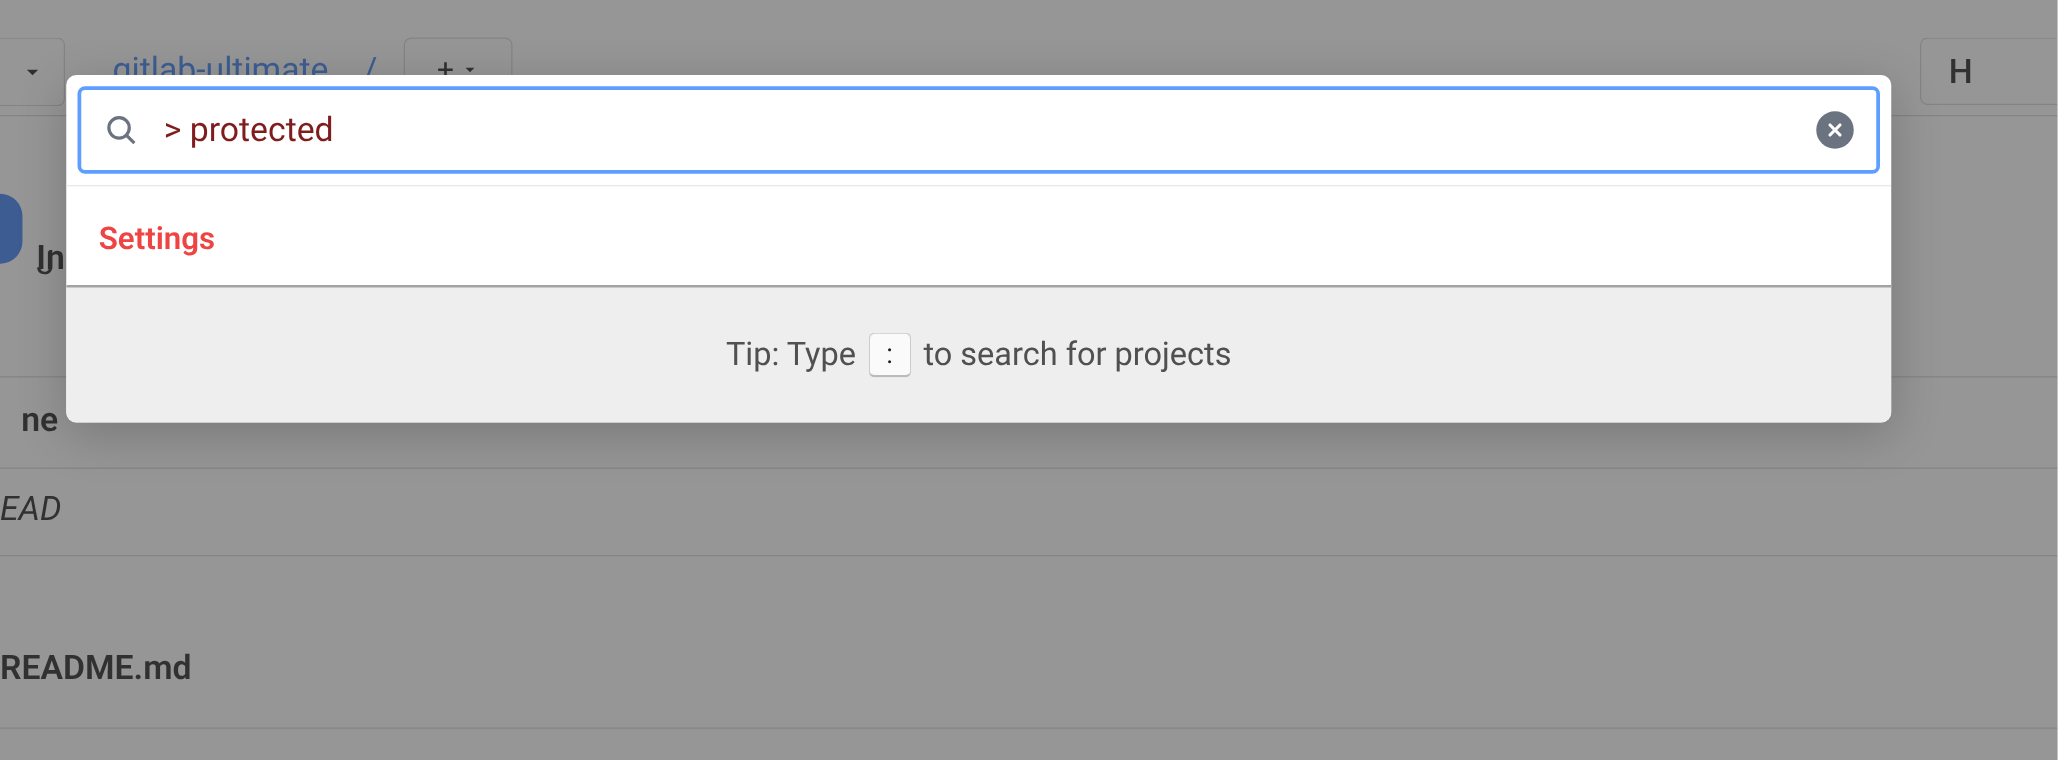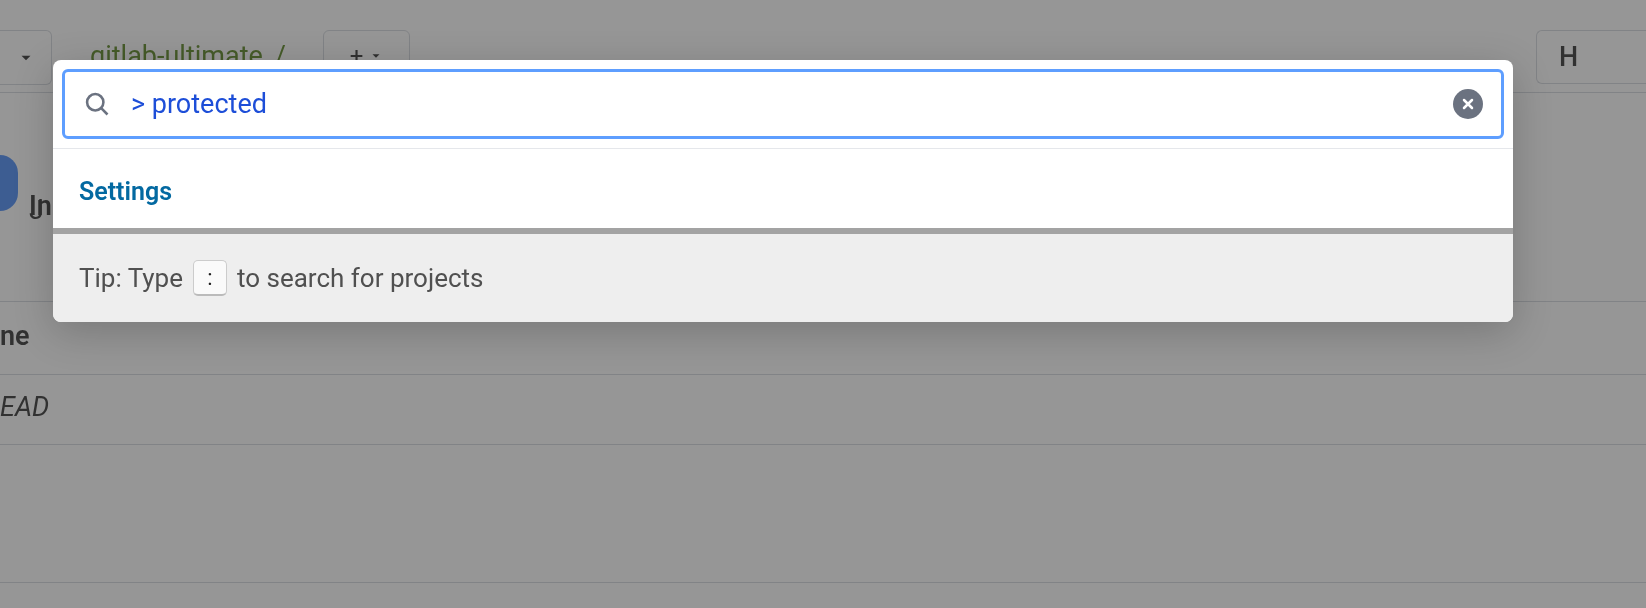--- a/index.html
+++ b/index.html
@@ -37,24 +37,24 @@
       align-items: center;
       justify-content: center;
       background: #fff;
     }
 
     .bg-breadcrumb {
       position: absolute;
       top: 40px;
       left: 90px;
       font-size: 27px;
-      color: #4d7c0f;
+      color: #3b82f6;
       display: flex;
       align-items: flex-start;
-      gap: 12px;
+      gap: 28px;
     }
 
     .bg-button {
       position: absolute;
       top: 30px;
       left: 323px;
       width: 87px;
       height: 52px;
       border: 1px solid #d1d5db;
       border-radius: 6px;
@@ -156,21 +156,21 @@
       height: 28px;
       flex-shrink: 0;
       color: #6b7280;
     }
 
     .search-input {
       flex: 1;
       border: none;
       outline: none;
       font-size: 27px;
-      color: #1d4ed8;
+      color: #7f1d1d;
       font-family: inherit;
     }
 
     .clear-btn {
       width: 30px;
       height: 30px;
       border-radius: 50%;
       background: #6b7280;
       color: #fff;
       display: flex;
@@ -181,21 +181,21 @@
     }
 
     .results {
       border-top: 1px solid #e5e7eb;
       padding: 8px 12px 4px;
     }
 
     .section-header {
       font-size: 25px;
       font-weight: 600;
-      color: #0369a1;
+      color: #ef4444;
       padding: 20px 14px 18px 14px;
     }
 
     .result-item {
       font-size: 27px;
       color: #1f1f1f;
       padding: 18px 14px;
       border-radius: 6px;
       cursor: pointer;
       margin-bottom: 2px;
@@ -204,28 +204,29 @@
     .result-item.highlighted {
       background: #efefef;
     }
 
     .result-item strong {
       font-weight: 700;
       color: #1f1f1f;
     }
 
     .footer-row {
-      border-top: 6px solid #a3a3a3;
+      border-top: 2px solid #a3a3a3;
       background: #eeeeee;
       display: flex;
       align-items: center;
       justify-content: space-between;
-      padding: 26px 26px;
+      padding: 36px 26px;
       font-size: 26px;
       color: #505050;
+      flex-direction: column;
     }
 
     .tip-left {
       display: flex;
       align-items: center;
       gap: 10px;
     }
 
     .commands-right {
       display: flex;
@@ -273,24 +274,25 @@
   <div class="bg-right-btn">
     <span>H</span>
   </div>
 
   <div class="bg-line" style="top:92px;"></div>
   <div class="bg-avatar"></div>
   <div class="bg-text-bold" style="top:158px; left:29px;margin-top:32px;">In</div>
   <div class="bg-text" style="top:194px; left:29px;">J</div>
 
   <div class="bg-line" style="top:301px;"></div>
-  <div class="bg-text-bold" style="top:320px; left:0;">ne</div>
+  <div class="bg-text-bold" style="top:320px; left:0;padding-left:17px;">ne</div>
   <div class="bg-line" style="top:374px;"></div>
   <div class="bg-text" style="top:391px; left:0;font-style:italic;">EAD</div>
   <div class="bg-line" style="top:444px;"></div>
+  <div class="bg-text-bold" style="top:518px; left:0;">README.md</div>
   <div class="bg-line" style="top:582px;"></div>
 </div>
 
 <div class="overlay"></div>
 
 <div class="command-palette">
   <div class="search-row">
     <div class="search-box">
       <span class="search-icon">
         <svg viewBox="0 0 24 24" width="28" height="28" fill="none" stroke="currentColor" stroke-width="2.2">

